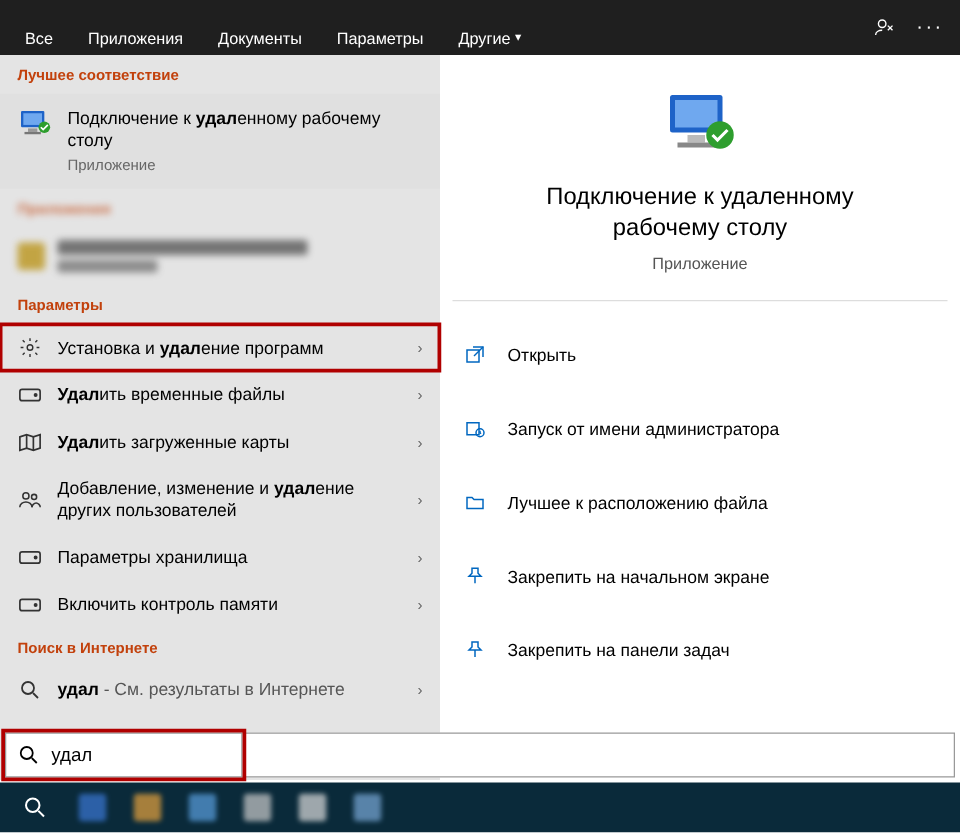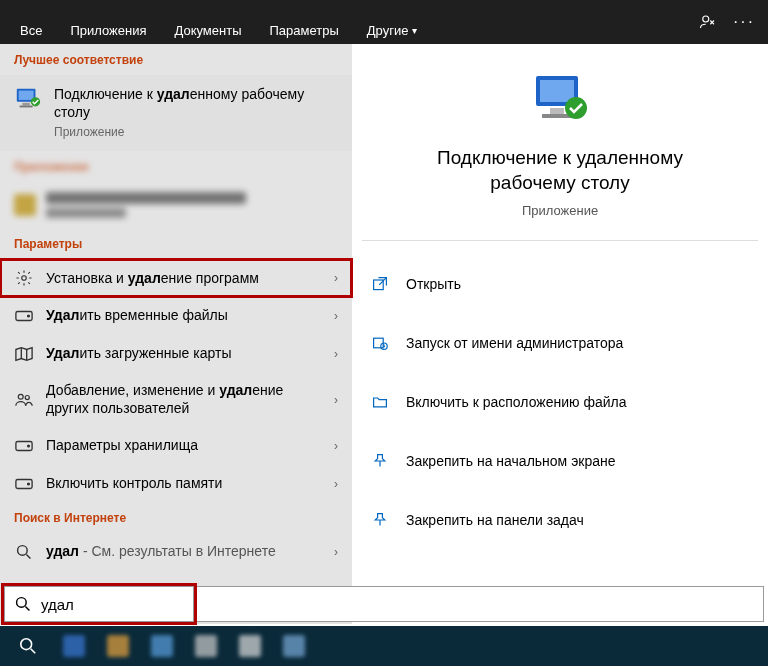--- a/index.html
+++ b/index.html
@@ -230,21 +230,21 @@
           </svg>
         </span>
       <span>Запуск от имени администратора</span>
     </div>
     <div class="action">
       <span class="aic">
           <svg width="16" height="16" viewBox="0 0 20 20" fill="none" stroke="#0067c0" stroke-width="1.5">
             <path d="M2 5h5l2 2h9v9H2z"></path>
           </svg>
         </span>
-      <span>Включить к расположению файла</span>
+      <span>Лучшее к расположению файла</span>
     </div>
     <div class="action">
       <span class="aic">
           <svg width="16" height="16" viewBox="0 0 20 20" fill="none" stroke="#0067c0" stroke-width="1.5">
             <path d="M7 2h6v5l3 3H4l3-3zM10 10v7"></path>
           </svg>
         </span>
       <span>Закрепить на начальном экране</span>
     </div>
     <div class="action">

